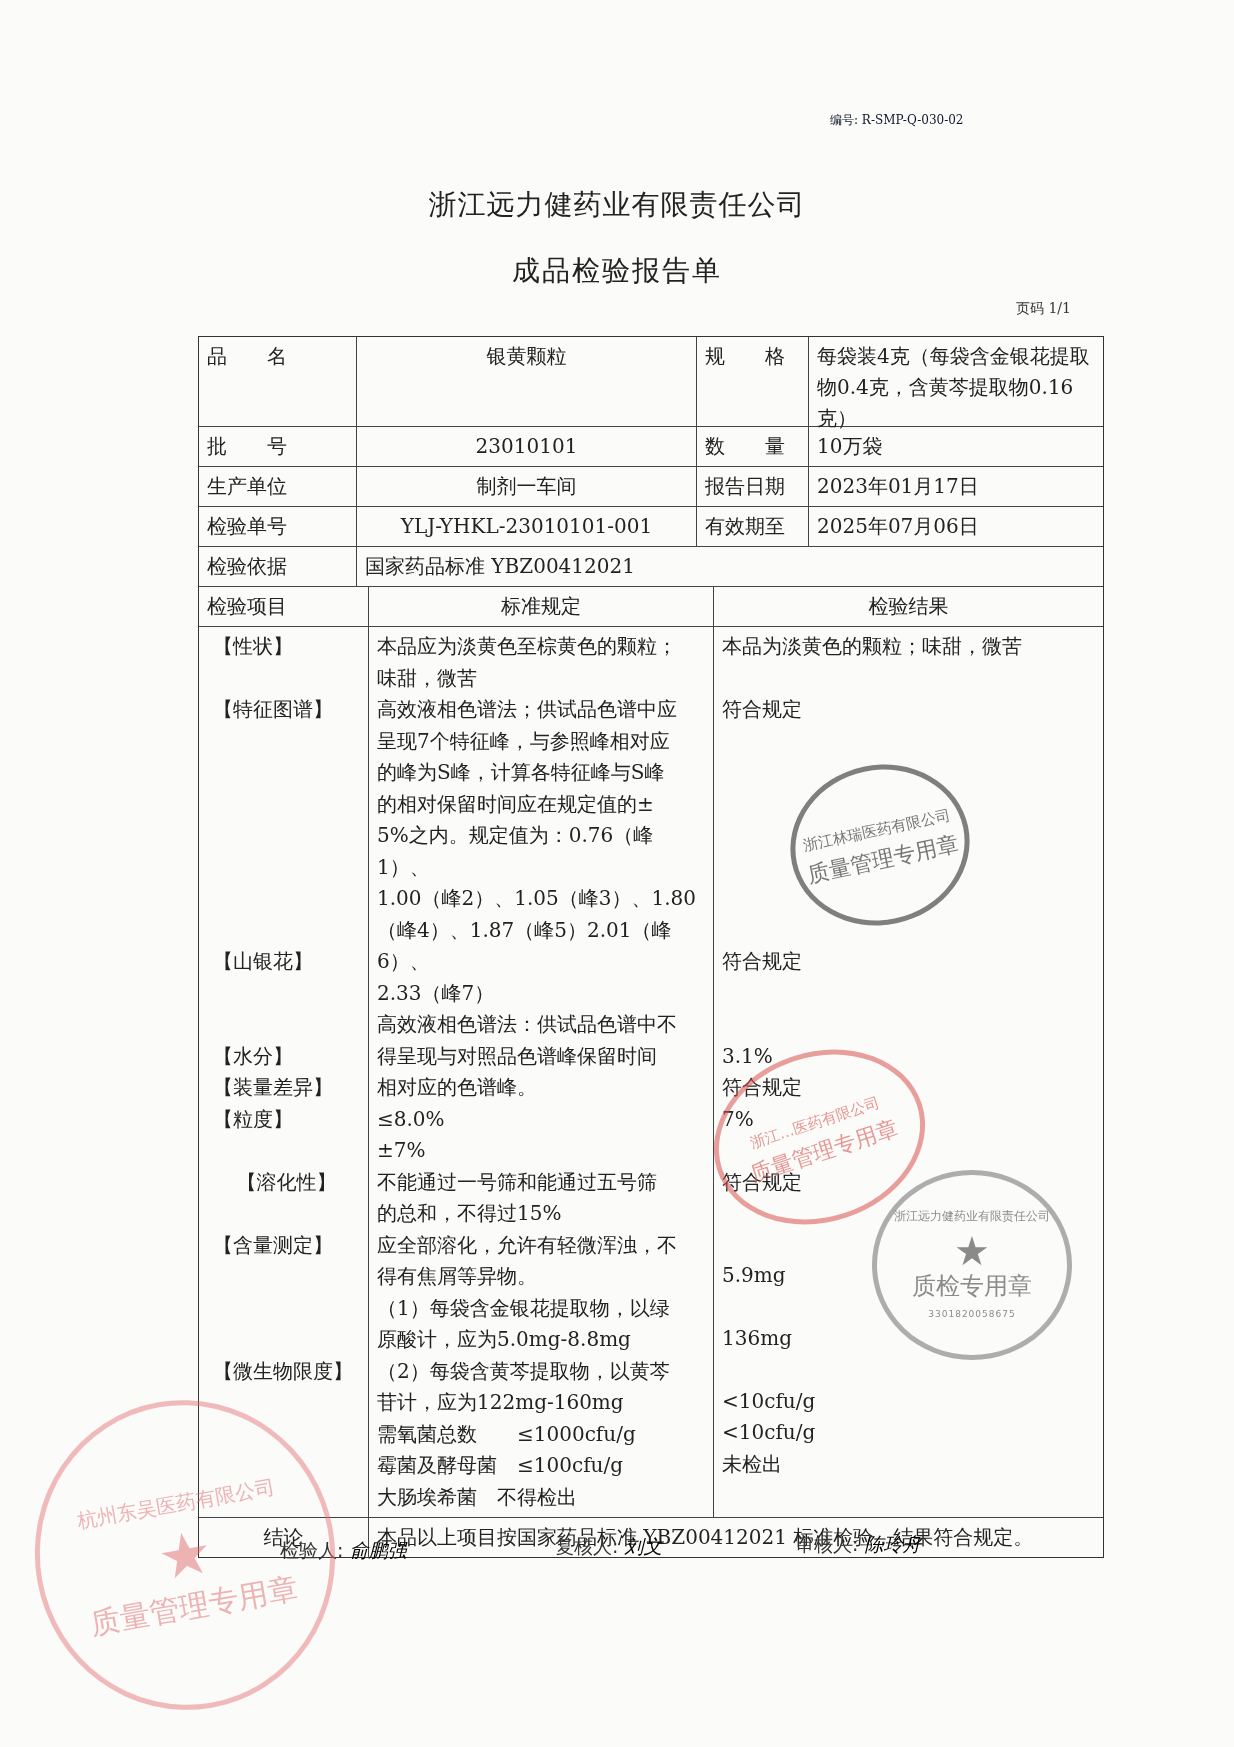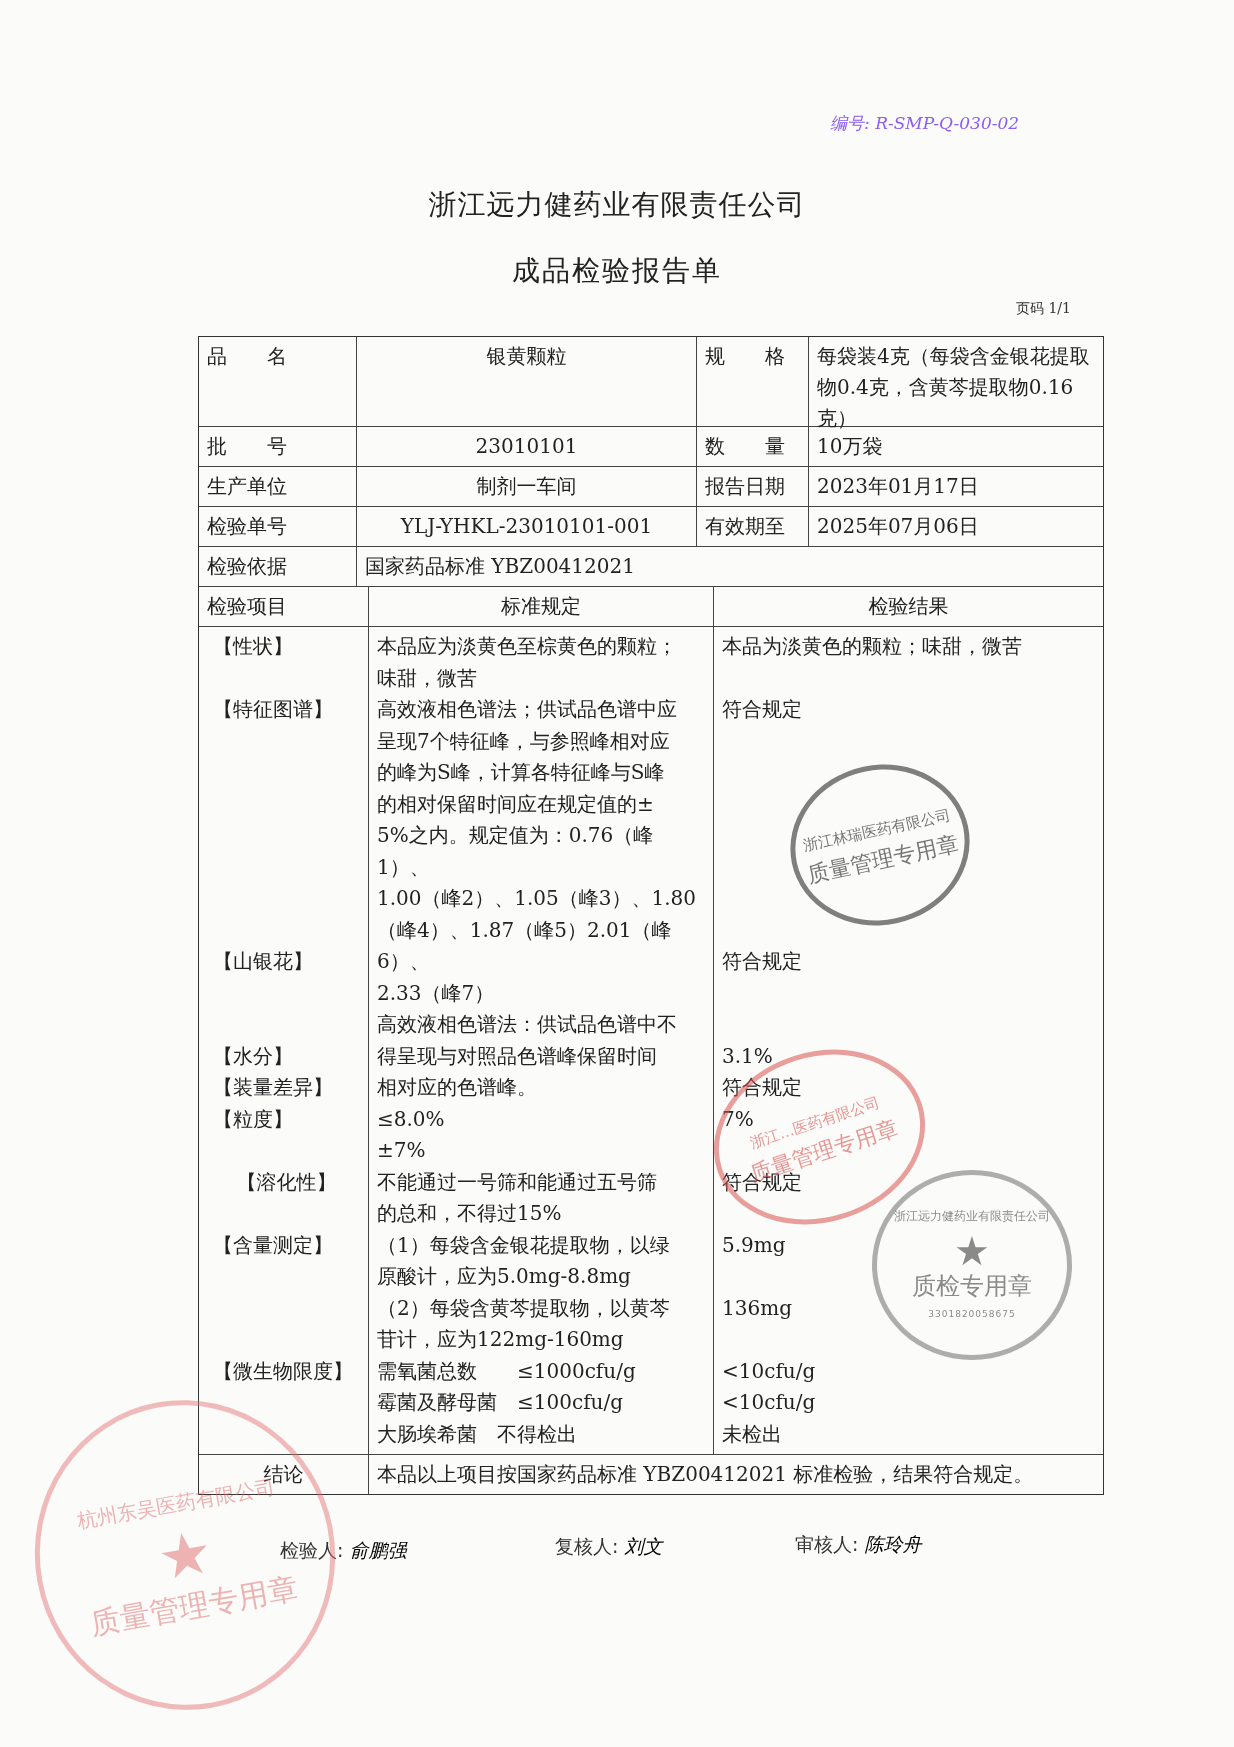--- a/index.html
+++ b/index.html
@@ -1,20 +1,20 @@
 <!DOCTYPE html>
 <html><head>
 <meta charset="utf-8">
 <style>
   html, body { margin: 0; padding: 0; }
   body {
     width: 1234px; height: 1747px; background: #fbfbfa; position: relative; overflow: hidden;
     font-family: "DejaVu Serif", "Liberation Serif", serif; color: #222;
   }
-  .doc-code { position: absolute; left: 830px; top: 112px; font-size: 17px; color: #8b5cf6; font-style: italic; }
+  .doc-code { position: absolute; left: 830px; top: 112px; font-size: 12px; color: #0f172a; }
   .company { position: absolute; left: 0; width: 1234px; top: 186px; text-align: center; font-size: 28px; font-family: "DejaVu Sans", sans-serif; color: #222; letter-spacing: 1px; }
   .title { position: absolute; left: 0; width: 1234px; top: 252px; text-align: center; font-size: 28px; font-family: "DejaVu Sans", sans-serif; color: #222; letter-spacing: 2px; }
   .page-no { position: absolute; left: 972px; top: 300px; font-size: 14px; color: #333; margin-left: 44px; }
 
   .tbl { position: absolute; left: 198px; top: 336px; width: 906px; border: 1.5px solid #333; box-sizing: border-box; }
   .row { display: flex; border-bottom: 1px solid #444; box-sizing: border-box; }
   .row:last-child { border-bottom: none; }
   .cell { box-sizing: border-box; border-right: 1px solid #444; padding: 4px 8px; font-size: 20px; line-height: 31px; }
   .cell:last-child { border-right: none; }
   .c1 { width: 158px; }
@@ -116,20 +116,24 @@
           <div>≤8.0%</div>
         </div>
         <div>
           <div>±7%</div>
         </div>
         <div>
           <div>不能通过一号筛和能通过五号筛</div>
           <div>的总和，不得过15%</div>
         </div>
         <div>
+          <div>应全部溶化，允许有轻微浑浊，不</div>
+          <div>得有焦屑等异物。</div>
+        </div>
+        <div>
           <div>（1）每袋含金银花提取物，以绿</div>
           <div>原酸计，应为5.0mg-8.8mg</div>
           <div>（2）每袋含黄芩提取物，以黄芩</div>
           <div>苷计，应为122mg-160mg</div>
         </div>
         <div>
           <div>需氧菌总数　　≤1000cfu/g</div>
           <div>霉菌及酵母菌　≤100cfu/g</div>
           <div>大肠埃希菌　不得检出</div>
         </div>
@@ -149,21 +153,21 @@
         </div>
         <div style="height: 31.5px;">
           <div>符合规定</div>
         </div>
         <div style="height: 63px;">
           <div>7%</div>
         </div>
         <div style="height: 63px;">
           <div>符合规定</div>
         </div>
-        <div style="height: 126px;">
+        <div style="height: 126px; margin-top: 30px;">
           <div>5.9mg</div>
           <div style="margin-top: 31.5px;">136mg</div>
         </div>
         <div style="height: 94.5px;">
           <div>&lt;10cfu/g</div>
           <div>&lt;10cfu/g</div>
           <div>未检出</div>
         </div>
       </div>
   </div>

